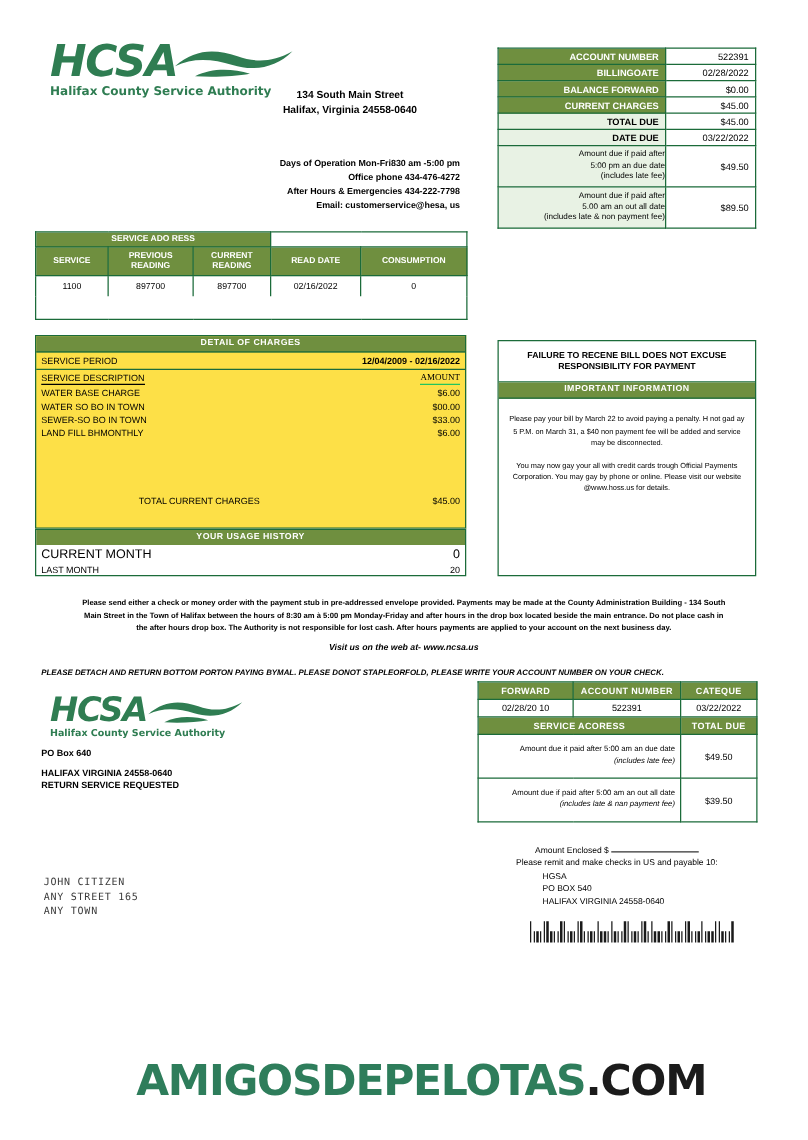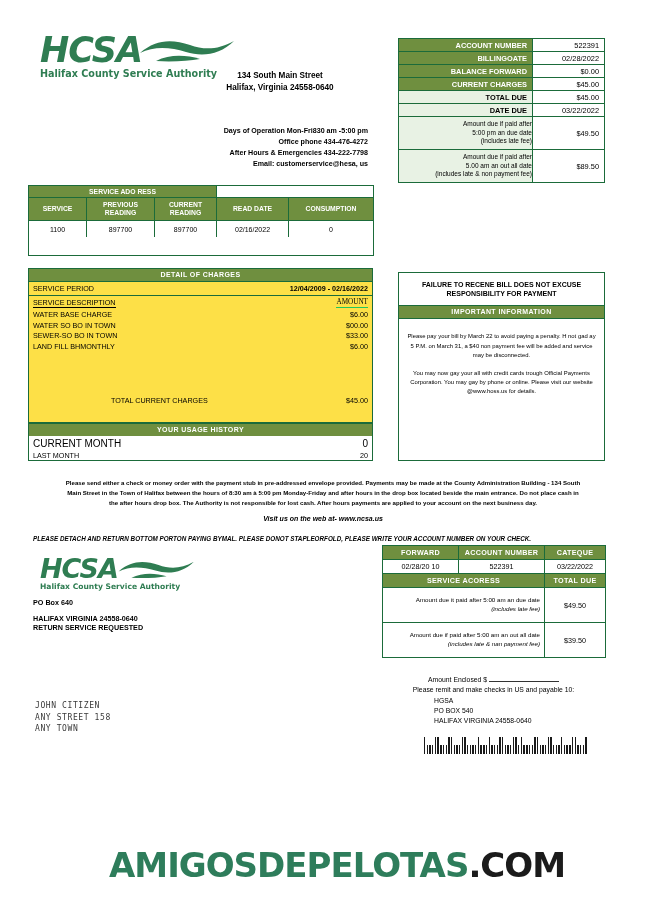--- a/index.html
+++ b/index.html
@@ -329,21 +329,21 @@
       <path d="M18,26 C32,19 48,20 62,24 C50,26 34,27 18,26 Z" fill="#2f7d52"></path>
     </svg>
   </div>
 
   <div class="abs b" style="left:33px; top:598px; font-size:7.2px;">PO Box 640</div>
   <div class="abs b" style="left:33px; top:614px; font-size:7.2px;">HALIFAX VIRGINIA 24558-0640</div>
   <div class="abs b" style="left:33px; top:623px; font-size:7.2px;">RETURN SERVICE REQUESTED</div>
 
   <div class="abs mono" style="left:35px; top:700px;">
     <div>JOHN CITIZEN</div>
-    <div>ANY STREET 158</div>
+    <div>ANY STREET 165</div>
     <div>ANY TOWN</div>
   </div>
 
   <table class="grid" id="stub-table" style="position:absolute; left:382px; top:545px; width:223px;">
     <colgroup>
         <col style="width:76px">
         <col style="width:86px">
         <col style="width:61px">
       </colgroup>
     <tbody>

